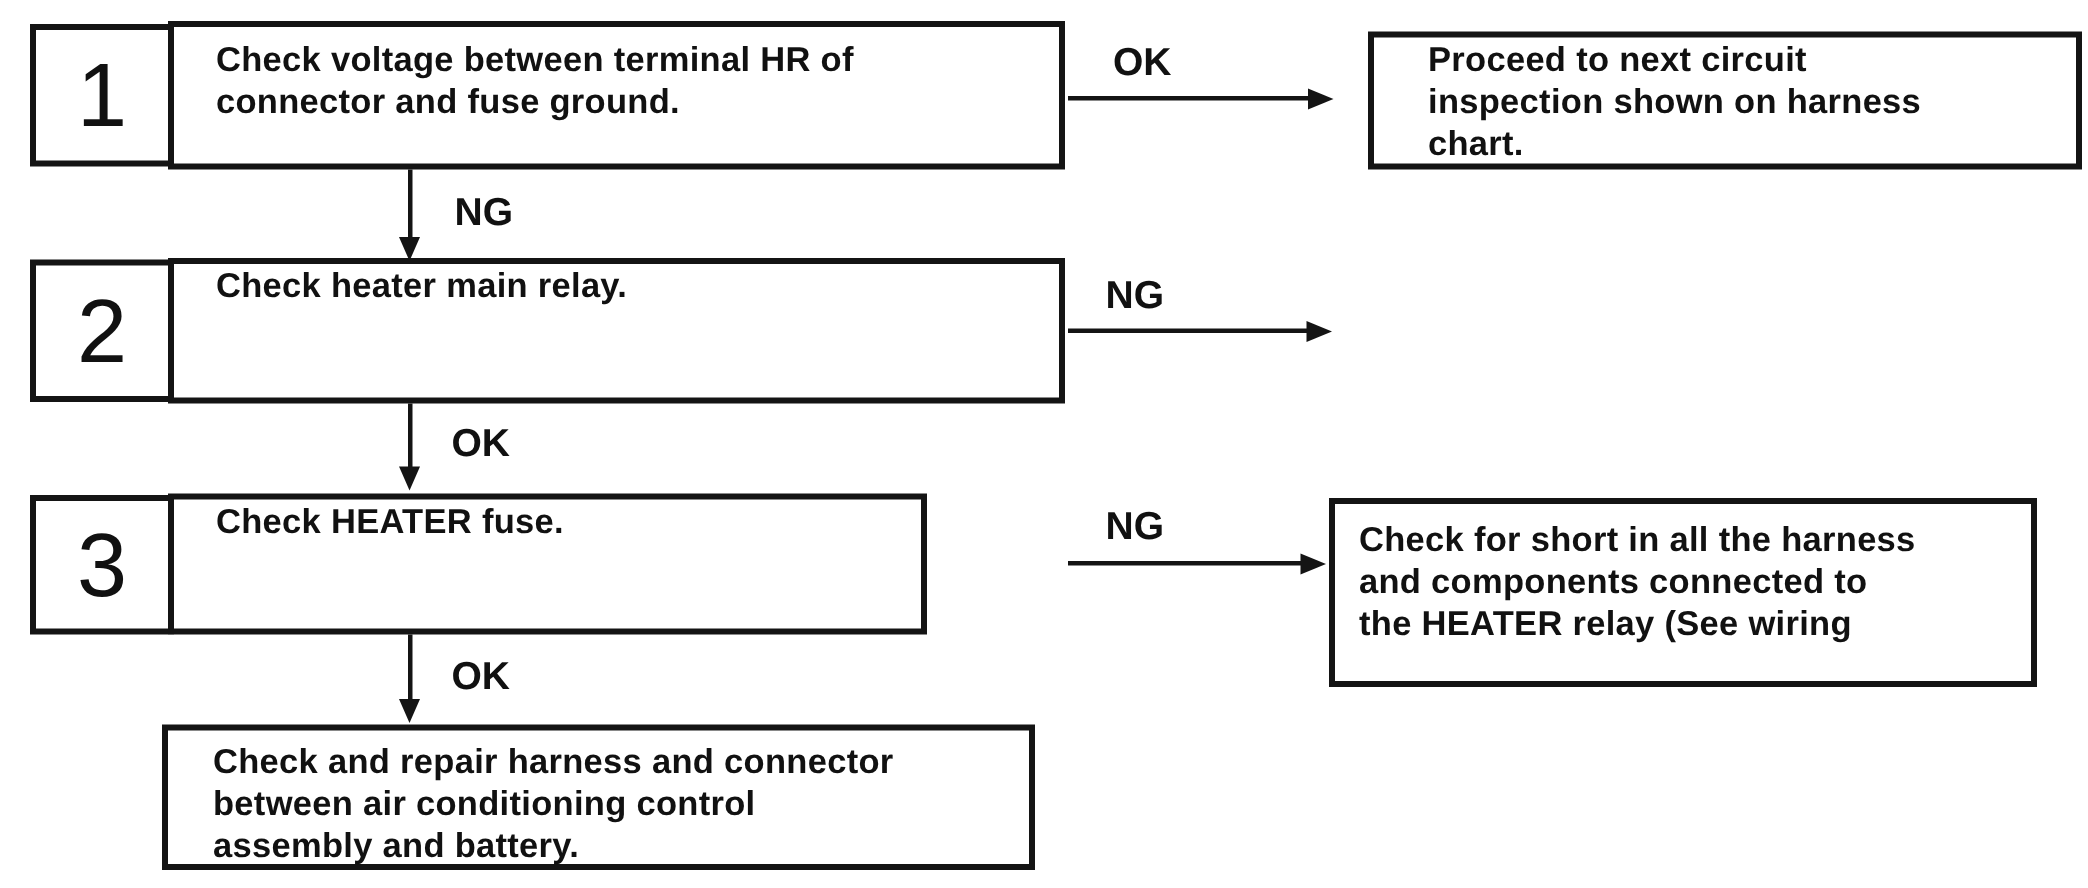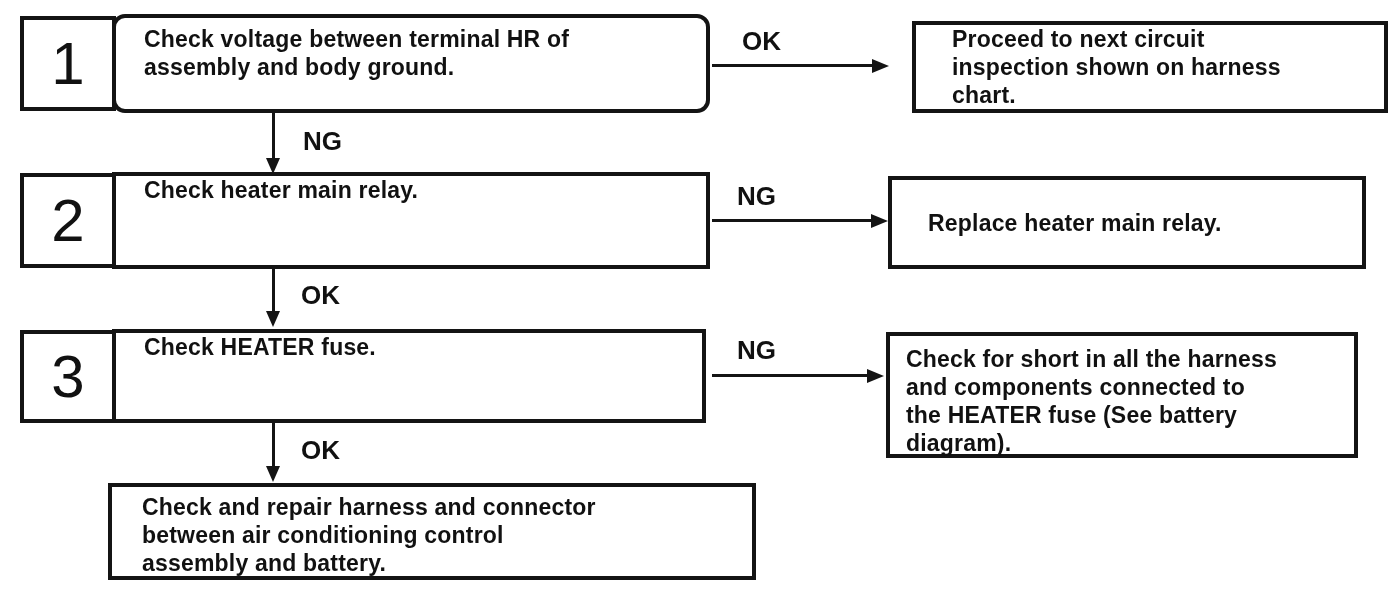--- a/index.html
+++ b/index.html
@@ -14,62 +14,62 @@
   .cen{display:flex;flex-direction:column;padding-left:28px;}
   .cen-r{display:flex;flex-direction:column;justify-content:center;padding-left:36px;}
   .label{position:absolute;font-size:26px;font-weight:700;line-height:1;}
   .hline{position:absolute;height:3px;background:#141414;}
   .vline{position:absolute;width:3px;background:#141414;}
   .arrow-right{position:absolute;width:0;height:0;border-top:7px solid transparent;border-bottom:7px solid transparent;border-left:17px solid #141414;}
   .arrow-down{position:absolute;width:0;height:0;border-left:7px solid transparent;border-right:7px solid transparent;border-top:16px solid #141414;}
 
   
   .s1n{left:20px;top:16px;width:96px;height:95px;}
-  .s1a{left:112px;top:14px;width:598px;height:99px;border-radius:13px;}
+  .s1a{left:112px;top:14px;width:598px;height:99px;}
   .s1lbl{left:742px;top:28px;}
   .s1hl{left:712px;top:64px;width:163px;}
   .s1ar{left:872px;top:59px;}
   .s1r{left:912px;top:21px;width:476px;height:92px;padding-top:0;}
   .s1vl{left:272px;top:113px;height:47px;}
   .s1ad{left:266px;top:158px;}
   .s1dl{left:303px;top:128px;}
   
   .s2n{left:20px;top:173px;width:96px;height:95px;}
   .s2a{left:112px;top:172px;width:598px;height:97px;}
   .s2lbl{left:737px;top:183px;}
   .s2hl{left:712px;top:219px;width:162px;}
   .s2ar{left:871px;top:214px;}
   .s2r{left:888px;top:176px;width:478px;height:93px;}
   .s2vl{left:272px;top:269px;height:44px;}
   .s2ad{left:266px;top:311px;}
   .s2dl{left:301px;top:282px;}
   
   .s3n{left:20px;top:330px;width:96px;height:93px;}
-  .s3a{left:112px;top:329px;width:594px;height:94px;}
+  .s3a{left:112px;top:329px;width:506px;height:94px;}
   .s3lbl{left:737px;top:337px;}
   .s3hl{left:712px;top:374px;width:158px;}
   .s3ar{left:867px;top:369px;}
   .s3r{left:886px;top:332px;width:472px;height:126px;padding-top:9px;}
   .s3vl{left:272px;top:423px;height:45px;}
   .s3ad{left:266px;top:466px;}
   .s3dl{left:301px;top:437px;}
   
-  .fb{left:108px;top:483px;width:648px;height:97px;padding-top:6px;padding-left:30px;}
+  .fb{left:108px;top:483px;width:582px;height:97px;padding-top:6px;padding-left:30px;}
 </style>
 </head>
 <body>
 
 <div class="canvas">
 
   <div class="box numbox s1n">
     <span>1</span>
   </div>
   <div class="box txt padtxt s1a">
     <div>Check voltage between terminal HR of</div>
-    <div>assembly and body ground.</div>
+    <div>connector and fuse ground.</div>
   </div>
   <div class="label s1lbl">OK</div>
   <div class="hline s1hl"></div>
   <div class="arrow-right s1ar"></div>
   <div class="box txt s1r" style="padding-left:36px;">
     <div>Proceed to next circuit</div>
     <div>inspection shown on harness</div>
     <div>chart.</div>
   </div>
   <div class="vline s1vl"></div>
@@ -78,41 +78,37 @@
 
   <div class="box numbox s2n">
     <span>2</span>
   </div>
   <div class="box txt cen s2a">
     <div>Check heater main relay.</div>
   </div>
   <div class="label s2lbl">NG</div>
   <div class="hline s2hl"></div>
   <div class="arrow-right s2ar"></div>
-  <div class="box txt cen-r s2r">
-    <div>Replace heater main relay.</div>
-  </div>
   <div class="vline s2vl"></div>
   <div class="arrow-down s2ad"></div>
   <div class="label s2dl">OK</div>
 
   <div class="box numbox s3n">
     <span>3</span>
   </div>
   <div class="box txt cen s3a">
     <div>Check HEATER fuse.</div>
   </div>
   <div class="label s3lbl">NG</div>
   <div class="hline s3hl"></div>
   <div class="arrow-right s3ar"></div>
   <div class="box txt s3r" style="padding-left:16px;">
     <div>Check for short in all the harness</div>
     <div>and components connected to</div>
-    <div>the HEATER fuse (See battery</div>
-    <div>diagram).</div>
+    <div>the HEATER relay (See wiring</div>
   </div>
   <div class="vline s3vl"></div>
   <div class="arrow-down s3ad"></div>
   <div class="label s3dl">OK</div>
 
   <div class="box txt fb">
     <div>Check and repair harness and connector</div>
     <div>between air conditioning control</div>
     <div>assembly and battery.</div>
   </div>

